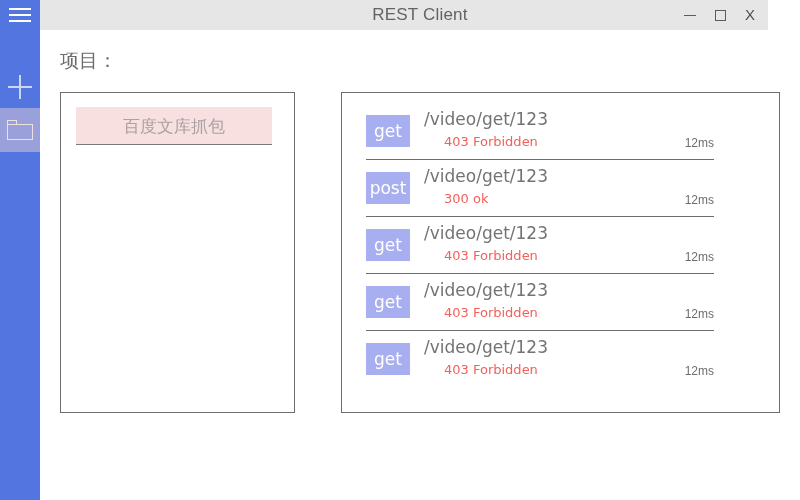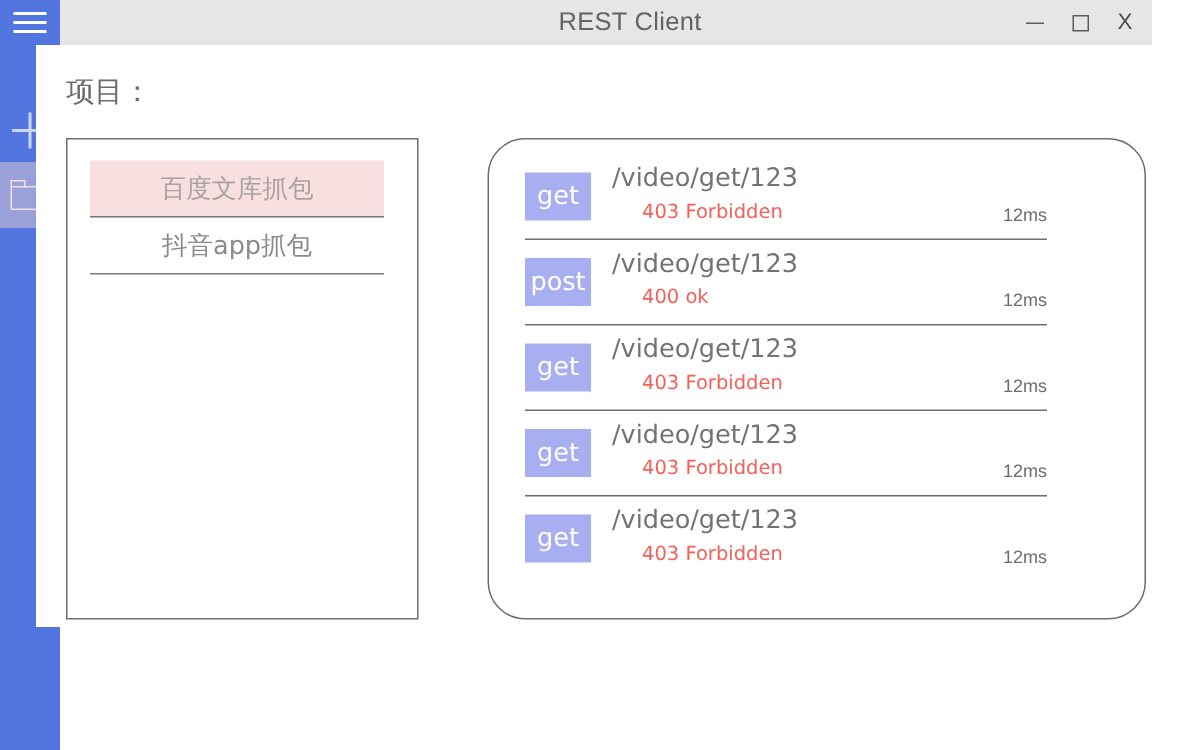--- a/index.html
+++ b/index.html
@@ -68,33 +68,33 @@
   .ic-folder .tab{
     position:absolute;left:0;top:0;width:10px;height:5px;
     border:1px solid #eddfe2;border-bottom:none;box-sizing:border-box;
   }
   .ic-folder .body{
     position:absolute;left:0;top:4px;width:26px;height:16px;
     border:1px solid #eddfe2;box-sizing:border-box;
   }
 
   
-  .main{position:absolute;left:24px;top:30px;width:760px;height:388px;background:#fff;}
+  .main{position:absolute;left:40px;top:30px;width:760px;height:388px;background:#fff;}
 
   .page-title{
     position:absolute;left:20px;top:18px;
     font-size:19px;color:#6b6b6b;
     font-family:"DejaVu Sans","Liberation Sans",sans-serif;
   }
 
   .panel{
     position:absolute;border:1px solid #6d6d6d;background:#fff;box-sizing:border-box;
   }
   .panel-projects{left:20px;top:62px;width:235px;height:321px;}
-  .panel-requests{left:301px;top:62px;width:439px;height:321px;border-radius:25px;}
+  .panel-requests{left:301px;top:62px;width:439px;height:321px;}
 
   
   .proj-list{position:absolute;left:15px;top:14px;width:196px;}
   .proj-item{
     position:relative;height:38px;line-height:38px;text-align:center;
     font-size:17px;color:#8b8b8b;
     font-family:"DejaVu Sans","Liberation Sans",sans-serif;
     border-bottom:1px solid #7a7a7a;box-sizing:border-box;
     cursor:default;
   }
@@ -177,42 +177,39 @@
 
     <div class="page-title">项目：</div>
 
     <div class="panel panel-projects">
       <div class="proj-list">
 
         <div class="proj-item selected">
           <span>百度文库抓包</span>
         </div>
 
-        <div class="proj-item">
-          <span>抖音app抓包</span>
-        </div>
 
 
       </div>
     </div>
 
     <div class="panel panel-requests">
       <div class="req-list">
 
         <div class="req-row">
           <div class="req-badge">get</div>
           <div class="req-path">/video/get/123</div>
           <div class="req-status">403 Forbidden</div>
           <div class="req-time">12ms</div>
         </div>
 
         <div class="req-row">
           <div class="req-badge">post</div>
           <div class="req-path">/video/get/123</div>
-          <div class="req-status">400 ok</div>
+          <div class="req-status">300 ok</div>
           <div class="req-time">12ms</div>
         </div>
 
         <div class="req-row">
           <div class="req-badge">get</div>
           <div class="req-path">/video/get/123</div>
           <div class="req-status">403 Forbidden</div>
           <div class="req-time">12ms</div>
         </div>
 

